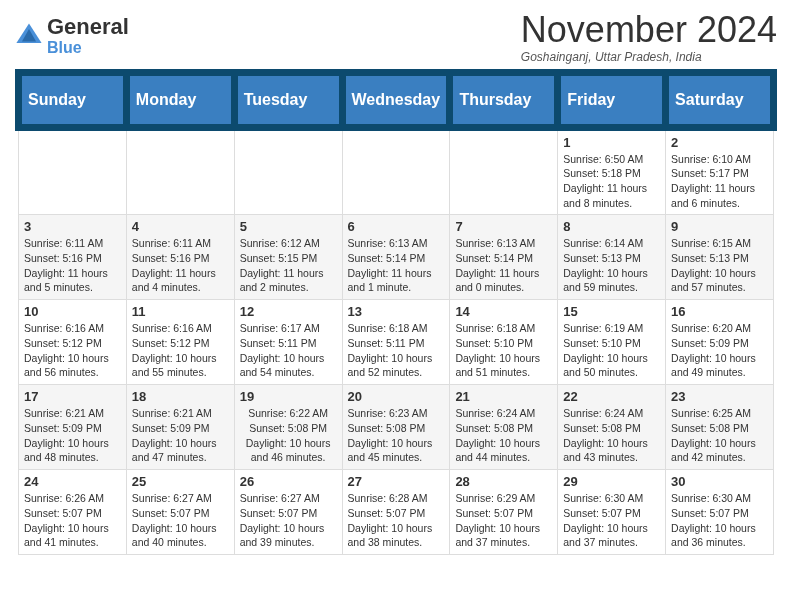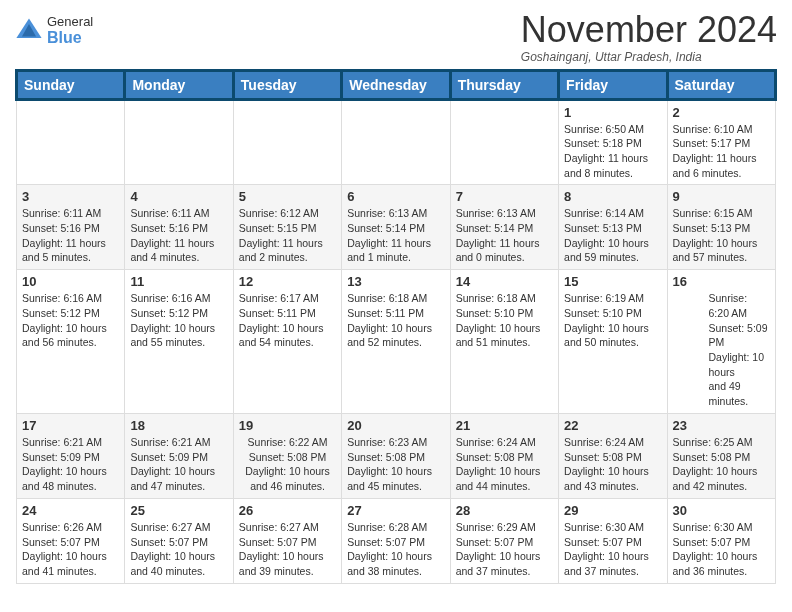--- a/index.html
+++ b/index.html
@@ -20,22 +20,22 @@
       display: flex;
       align-items: center;
       margin-top: 5px;
     }
     .logo-text {
       display: flex;
       flex-direction: column;
       line-height: 1.1;
     }
     .logo-general {
-      font-size: 13px;
-      font-weight: normal;
+      font-size: 22px;
+      font-weight: bold;
       color: #333;
     }
     .logo-blue {
       font-size: 16px;
       font-weight: bold;
       color: #4a90d9;
     }
     .logo-icon {
       width: 28px;
       height: 28px;
@@ -57,24 +57,24 @@
     }
     table {
       width: 100%;
       border-collapse: collapse;
       table-layout: fixed;
     }
     thead tr th {
       background-color: #3a7fc1;
       color: #fff;
       text-align: left;
-      padding: 5px 6px;
-      font-size: 14px;
+      padding: 15px 6px;
+      font-size: 16px;
       font-weight: bold;
-      border: 3px solid #0c4a6e;
+      border: 7px solid #0c4a6e;
     }
     tbody tr td {
       vertical-align: top;
       border: 1px solid #ddd;
       padding: 4px 5px;
       font-size: 11px;
       color: #333;
       background: #fff;
       height: 85px;
     }
@@ -239,21 +239,21 @@
         </td>
         <td>
           <span class="day-number">15</span>
           <div class="day-info" style="white-space: pre-line;">Sunrise: 6:19 AM
 Sunset: 5:10 PM
 Daylight: 10 hours
 and 50 minutes.</div>
         </td>
         <td>
           <span class="day-number">16</span>
-          <div class="day-info" style="white-space: pre-line; margin-left: 36px;">Sunrise: 6:20 AM
+          <div class="day-info" style="white-space: pre-line;">Sunrise: 6:20 AM
 Sunset: 5:09 PM
 Daylight: 10 hours
 and 49 minutes.</div>
         </td>
       </tr>
       <tr>
         <td>
           <span class="day-number">17</span>
           <div class="day-info" style="white-space: pre-line;">Sunrise: 6:21 AM
 Sunset: 5:09 PM

